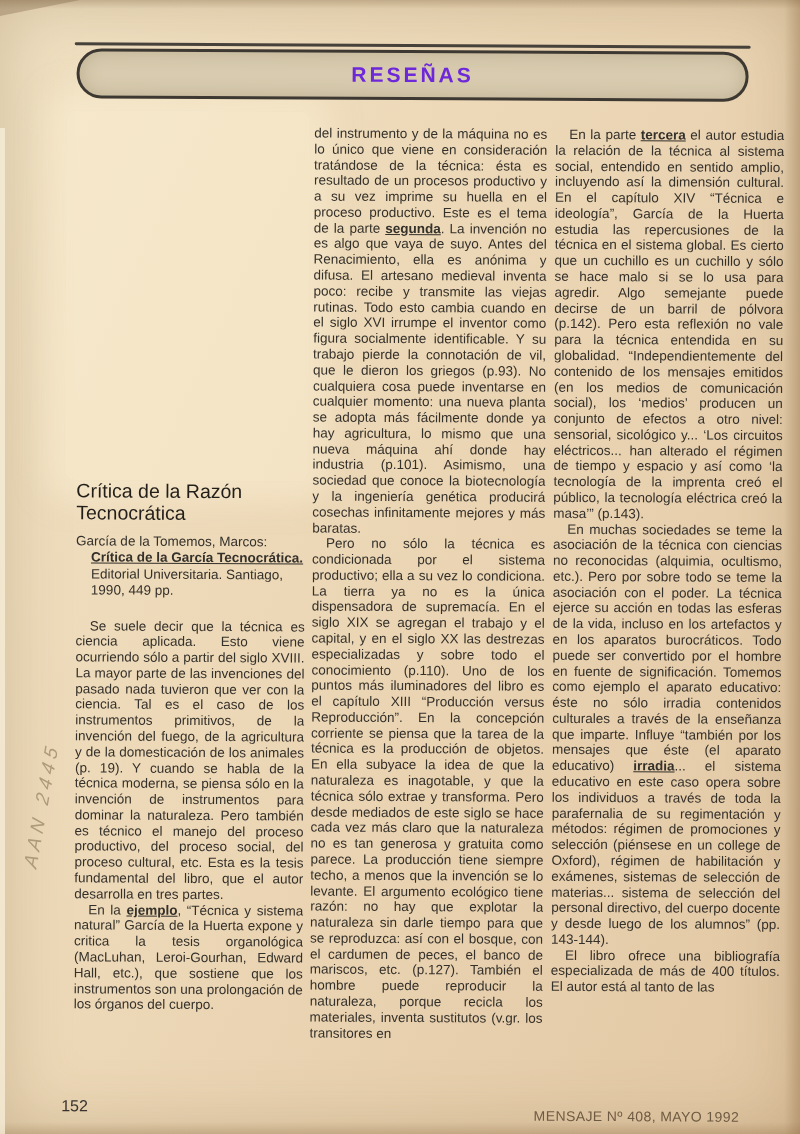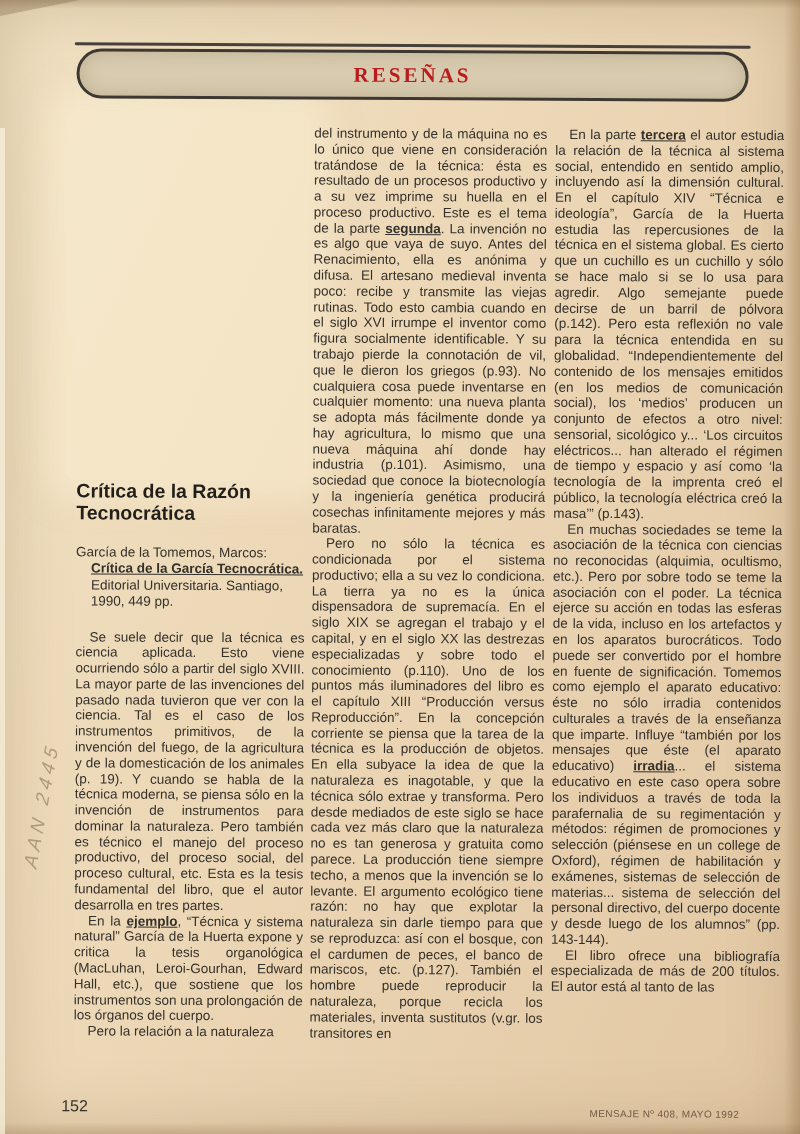--- a/index.html
+++ b/index.html
@@ -24,37 +24,37 @@
   .light-patch{position:absolute;left:64px;top:112px;width:244px;height:370px;
     background:rgba(252,240,212,.5);border-radius:10px;
     box-shadow:0 0 28px 20px rgba(252,240,212,.5);}
   
   .hr-top{position:absolute;left:72px;top:44px;width:676px;height:3px;
     background:#46413a;border-radius:2px;}
   .pill{position:absolute;left:74px;top:50px;width:666px;height:44px;
     border:3px solid #3d3832;border-radius:26px;background:#d8cbaf;
     display:flex;align-items:center;justify-content:center;
     box-shadow:inset 0 0 18px rgba(110,95,60,.25);}
-  .pill-title{font-family:Liberation Serif, serif;font-weight:bold;font-size:21px;
-    letter-spacing:3px;color:#b91c1c;}
+  .pill-title{font-family:Liberation Sans, sans-serif;font-weight:bold;font-size:21px;
+    letter-spacing:3px;color:#6d28d9;}
   
   .col{position:absolute;font-size:13.5px;line-height:1.17;color:#34302a;
     text-align:justify;overflow:hidden;}
   .col1{left:76px;top:482px;width:229px;height:626px;}
   .col2{left:312px;top:126px;width:233px;height:988px;}
   .col3{left:553px;top:126px;width:229px;height:988px;}
   .para{margin:0;}
   .para.indent{text-indent:14px;}
   .b{font-weight:bold;text-decoration:underline;}
-  .art-title{font-size:19.5px;font-weight:bold;line-height:1.12;color:#221f1a;
-    margin:0 0 20px 0;text-align:left;}
+  .art-title{font-size:19.5px;font-weight:normal;line-height:1.12;color:#221f1a;
+    margin:0 0 9px 0;text-align:left;}
   .citation{margin:0 0 19px 0;padding-left:15px;text-indent:-15px;line-height:1.22;text-align:left;}
   
   .page-num{position:absolute;left:64px;top:1099px;font-size:16px;color:#38342d;}
-  .journal-line{position:absolute;right:58px;top:1107px;font-size:10px;
+  .journal-line{position:absolute;right:58px;top:1107px;font-size:14px;
     letter-spacing:.4px;color:#6e5a42;}
   
   .margin-note{position:absolute;left:-32px;top:796px;width:150px;text-align:center;
     transform:rotate(-80deg) skewX(-8deg);font-style:italic;font-size:19px;
     letter-spacing:5px;color:#a3916f;opacity:.85;}
 </style>
 </head>
 <body>
 
 <div class="page">
@@ -71,32 +71,31 @@
     <div class="pill">
       <span class="pill-title">RESEÑAS</span>
     </div>
 
     <div class="col col1">
       <h1 class="art-title">Crítica de la Razón Tecnocrática</h1>
       <p class="citation"><span>García de la Tomemos, Marcos: </span><span class="b">Crítica de la García Tecnocrática.</span><span> Editorial Universitaria. Santiago, 1990, 449 pp.</span></p>
       <div>
           <p class="para indent"><span>Se suele decir que la técnica es ciencia aplicada. Esto viene ocurriendo sólo a partir del siglo XVIII. La mayor parte de las invenciones del pasado nada tuvieron que ver con la ciencia. Tal es el caso de los instrumentos primitivos, de la invención del fuego, de la agricultura y de la domesticación de los animales (p. 19). Y cuando se habla de la técnica moderna, se piensa sólo en la invención de instrumentos para dominar la naturaleza. Pero también es técnico el manejo del proceso productivo, del proceso social, del proceso cultural, etc. Esta es la tesis fundamental del libro, que el autor desarrolla en tres partes.</span></p>
           <p class="para indent"><span>En la </span><span class="b">ejemplo</span><span>, “Técnica y sistema natural” García de la Huerta expone y critica la tesis organológica (MacLuhan, Leroi-Gourhan, Edward Hall, etc.), que sostiene que los instrumentos son una prolongación de los órganos del cuerpo.</span></p>
-          <p class="para indent"><span>Pero la relación a la naturaleza</span></p>
         </div>
     </div>
 
     <div class="col col2">
         <p class="para"><span>del instrumento y de la máquina no es lo único que viene en consideración tratándose de la técnica: ésta es resultado de un procesos productivo y a su vez imprime su huella en el proceso productivo. Este es el tema de la parte </span><span class="b">segunda</span><span>. La invención no es algo que vaya de suyo. Antes del Renacimiento, ella es anónima y difusa. El artesano medieval inventa poco: recibe y transmite las viejas rutinas. Todo esto cambia cuando en el siglo XVI irrumpe el inventor como figura socialmente identificable. Y su trabajo pierde la connotación de vil, que le dieron los griegos (p.93). No cualquiera cosa puede inventarse en cualquier momento: una nueva planta se adopta más fácilmente donde ya hay agricultura, lo mismo que una nueva máquina ahí donde hay industria (p.101). Asimismo, una sociedad que conoce la biotecnología y la ingeniería genética producirá cosechas infinitamente mejores y más baratas.</span></p>
         <p class="para indent"><span>Pero no sólo la técnica es condicionada por el sistema productivo; ella a su vez lo condiciona. La tierra ya no es la única dispensadora de supremacía. En el siglo XIX se agregan el trabajo y el capital, y en el siglo XX las destrezas especializadas y sobre todo el conocimiento (p.110). Uno de los puntos más iluminadores del libro es el capítulo XIII “Producción versus Reproducción”. En la concepción corriente se piensa que la tarea de la técnica es la producción de objetos. En ella subyace la idea de que la naturaleza es inagotable, y que la técnica sólo extrae y transforma. Pero desde mediados de este siglo se hace cada vez más claro que la naturaleza no es tan generosa y gratuita como parece. La producción tiene siempre techo, a menos que la invención se lo levante. El argumento ecológico tiene razón: no hay que explotar la naturaleza sin darle tiempo para que se reproduzca: así con el bosque, con el cardumen de peces, el banco de mariscos, etc. (p.127). También el hombre puede reproducir la naturaleza, porque recicla los materiales, inventa sustitutos (v.gr. los transitores en</span></p>
       </div>
 
     <div class="col col3">
         <p class="para indent"><span>En la parte </span><span class="b">tercera</span><span> el autor estudia la relación de la técnica al sistema social, entendido en sentido amplio, incluyendo así la dimensión cultural. En el capítulo XIV “Técnica e ideología”, García de la Huerta estudia las repercusiones de la técnica en el sistema global. Es cierto que un cuchillo es un cuchillo y sólo se hace malo si se lo usa para agredir. Algo semejante puede decirse de un barril de pólvora (p.142). Pero esta reflexión no vale para la técnica entendida en su globalidad. “Independientemente del contenido de los mensajes emitidos (en los medios de comunicación social), los ‘medios’ producen un conjunto de efectos a otro nivel: sensorial, sicológico y... ‘Los circuitos eléctricos... han alterado el régimen de tiempo y espacio y así como ‘la tecnología de la imprenta creó el público, la tecnología eléctrica creó la masa’” (p.143).</span></p>
         <p class="para indent"><span>En muchas sociedades se teme la asociación de la técnica con ciencias no reconocidas (alquimia, ocultismo, etc.). Pero por sobre todo se teme la asociación con el poder. La técnica ejerce su acción en todas las esferas de la vida, incluso en los artefactos y en los aparatos burocráticos. Todo puede ser convertido por el hombre en fuente de significación. Tomemos como ejemplo el aparato educativo: éste no sólo irradia contenidos culturales a través de la enseñanza que imparte. Influye “también por los mensajes que éste (el aparato educativo) </span><span class="b">irradia</span><span>... el sistema educativo en este caso opera sobre los individuos a través de toda la parafernalia de su regimentación y métodos: régimen de promociones y selección (piénsese en un college de Oxford), régimen de habilitación y exámenes, sistemas de selección de materias... sistema de selección del personal directivo, del cuerpo docente y desde luego de los alumnos” (pp. 143-144).</span></p>
-        <p class="para indent"><span>El libro ofrece una bibliografía especializada de más de 200 títulos. El autor está al tanto de las</span></p>
+        <p class="para indent"><span>El libro ofrece una bibliografía especializada de más de 400 títulos. El autor está al tanto de las</span></p>
       </div>
 
     <div class="page-num">152</div>
     <div class="journal-line">MENSAJE Nº 408, MAYO 1992</div>
     <div class="margin-note">AAN 2445</div>
   </div>
 </div>
 
 </body></html>

